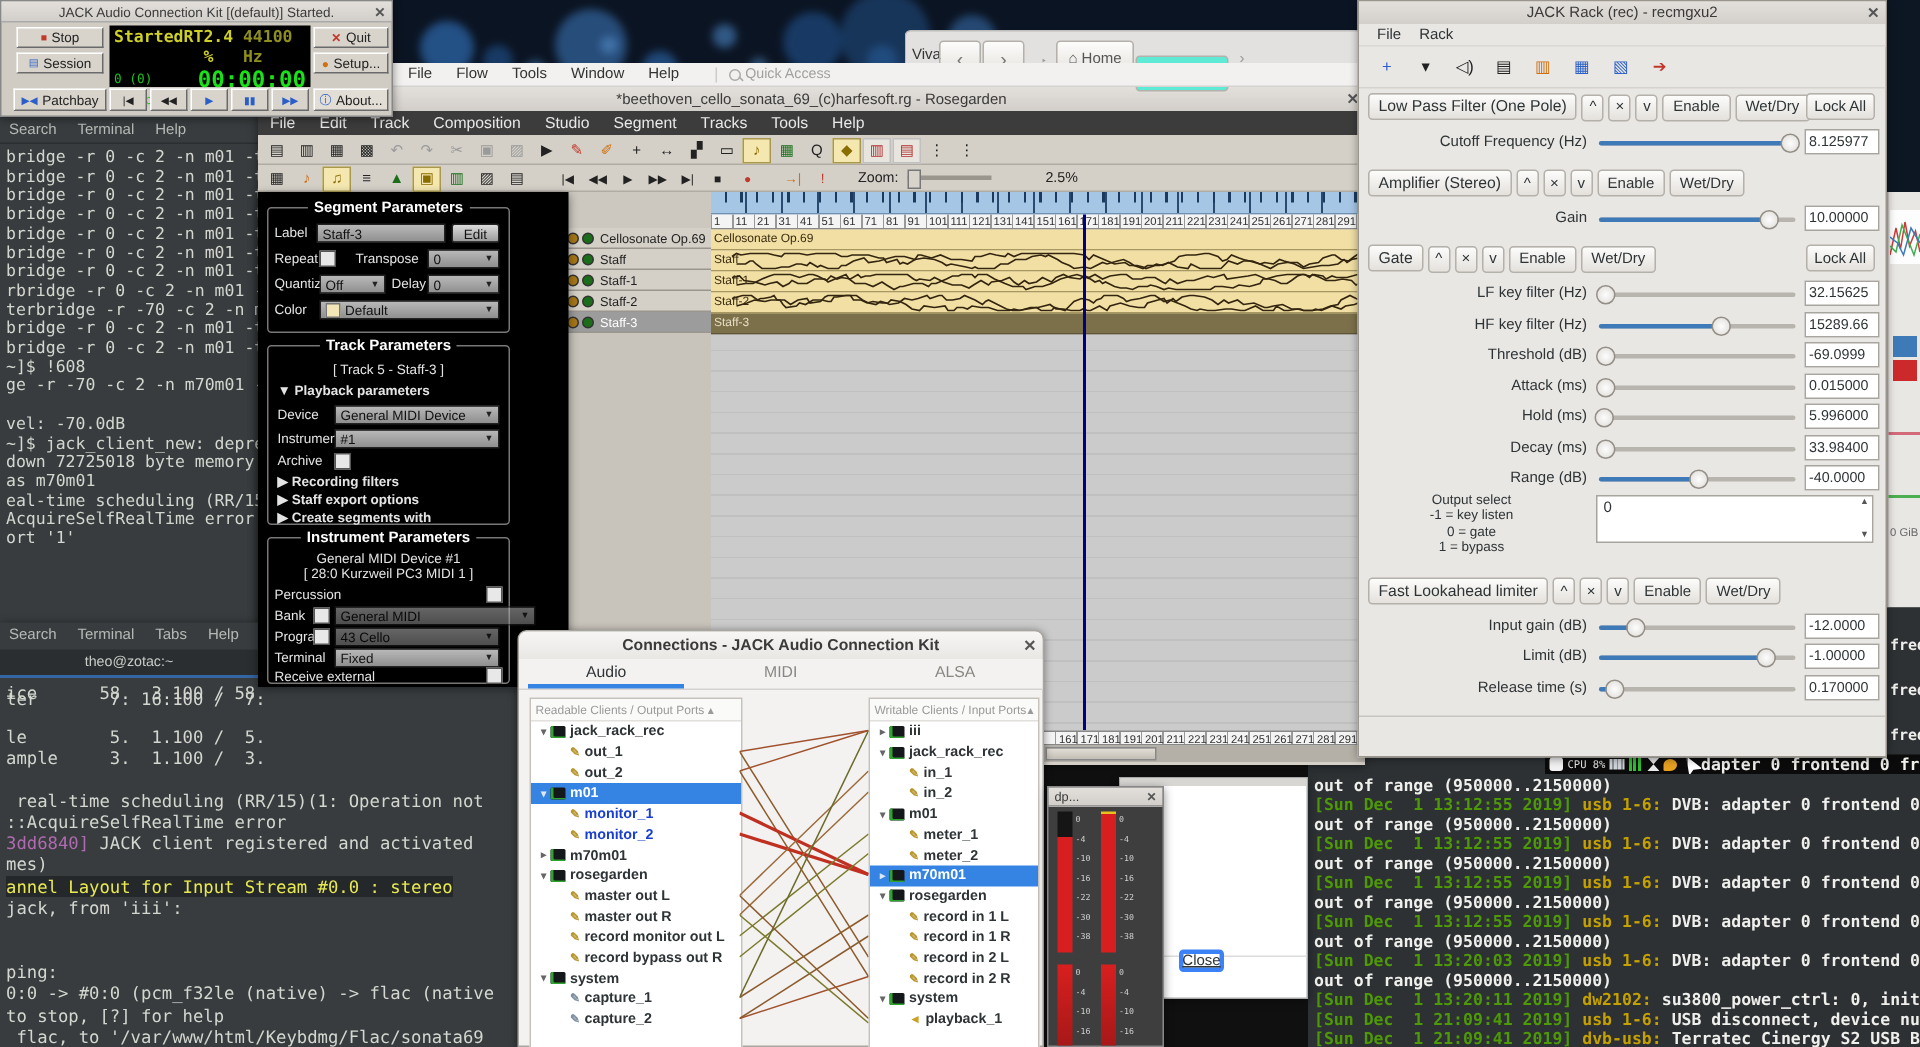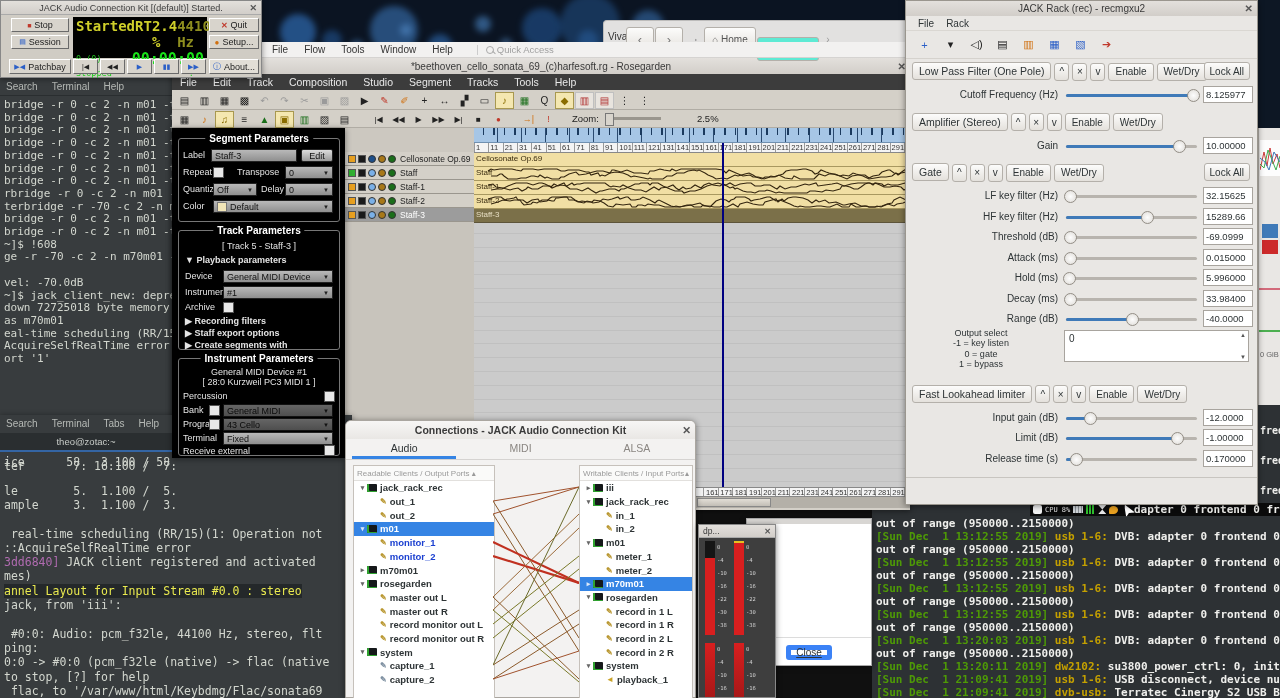--- a/index.html
+++ b/index.html
@@ -415,29 +415,28 @@
         <div class="tline" style="top: 0px; font-size: 11.5px;"><span class="c-d">ice      58.  3.100 / 58.</span></div>
         <div class="tline" style="top: 4px; font-size: 11.5px;"><span class="c-d">ter       7. 16.100 /  7.</span></div>
         <div class="tline" style="top: 28.6px; font-size: 11.5px;"><span class="c-d">le        5.  1.100 /  5.</span></div>
         <div class="tline" style="top: 42.9px; font-size: 11.5px;"><span class="c-d">ample     3.  1.100 /  3.</span></div>
         <div class="tline" style="top: 71.5px; font-size: 11.5px;"><span class="c-d"> real-time scheduling (RR/15)(1: Operation not</span></div>
         <div class="tline" style="top: 85.8px; font-size: 11.5px;"><span class="c-d">::AcquireSelfRealTime error</span></div>
         <div class="tline" style="top: 100.1px; font-size: 11.5px;"><span class="c-mag">3dd6840]</span><span class="c-d"> JACK client registered and activated</span></div>
         <div class="tline" style="top: 114.4px; font-size: 11.5px;"><span class="c-d">mes)</span></div>
         <div class="tline" style="top: 128.7px; font-size: 11.5px;"><span class="c-yhl">annel Layout for Input Stream #0.0 : stereo</span></div>
         <div class="tline" style="top: 143px; font-size: 11.5px;"><span class="c-d">jack, from 'iii':</span></div>
-        <div class="tline" style="top: 171.6px; font-size: 11.5px;"><span class="c-d"> #0:0: Audio: pcm_f32le, 44100 Hz, stereo, flt</span></div>
         <div class="tline" style="top: 185.9px; font-size: 11.5px;"><span class="c-d">ping:</span></div>
         <div class="tline" style="top: 200.2px; font-size: 11.5px;"><span class="c-d">0:0 -&gt; #0:0 (pcm_f32le (native) -&gt; flac (native</span></div>
         <div class="tline" style="top: 214.5px; font-size: 11.5px;"><span class="c-d">to stop, [?] for help</span></div>
         <div class="tline" style="top: 228.8px; font-size: 11.5px;"><span class="c-d"> flac, to '/var/www/html/Keybdmg/Flac/sonata69</span></div>
       </div>
   </div>
 
-  <div class="win" id="params-dock" style="left:172px;top:128px;width:173px;height:330px;background:#000;">
+  <div class="win" id="params-dock" style="left:172px;top:128px;width:173px;height:330px;background:#000;padding-left:34px;">
 
     <div class="grp" style="left:6px;top:10px;width:160px;height:82px;">
       <span class="grp-title">Segment Parameters</span>
       <span class="plbl" style="left:4px;top:11px;">Label</span>
       <span class="pfield" style="left:32px;top:10px;width:86px;">
           <span>Staff-3</span>
         </span>
       <span class="pbtn" style="left:122px;top:10px;width:32px;">Edit</span>
       <span class="plbl" style="left:4px;top:28px;">Repeat</span>
       <span class="pcb" style="left:34px;top:28px;"></span>
@@ -480,21 +479,21 @@
     </div>
 
     <div class="grp" style="left:6px;top:230px;width:160px;height:96px;">
       <span class="grp-title">Instrument Parameters</span>
       <span class="plbl" style="left:50%;transform:translateX(-50%);top:8px;">General MIDI Device  #1</span>
       <span class="plbl" style="left:50%;transform:translateX(-50%);top:18px;">[ 28:0 Kurzweil PC3 MIDI 1 ]</span>
       <span class="plbl" style="left:4px;top:32px;">Percussion</span>
       <span class="pcb" style="left:145px;top:32px;"></span>
       <span class="plbl" style="left:4px;top:46px;">Bank</span>
       <span class="pcb" style="left:30px;top:46px;"></span>
-      <span class="pfield pdrop dis" style="left:44px;top:45px;width:110px;text-align:right;">
+      <span class="pfield pdrop dis" style="left:44px;top:45px;width:134px;text-align:right;">
           <span>General MIDI</span>
         </span>
       <span class="plbl" style="left:4px;top:60px;">Program</span>
       <span class="pcb" style="left:30px;top:60px;"></span>
       <span class="pfield pdrop dis" style="left:44px;top:59px;width:110px;">
           <span>43 Cello</span>
         </span>
       <span class="plbl" style="left:4px;top:74px;">Terminal</span>
       <span class="pfield pdrop" style="left:44px;top:73px;width:110px;">
           <span>Fixed</span>
@@ -593,21 +592,21 @@
             <span>master out R</span>
           </div>
           <div class="trow" style="top: 137px; padding-left: 17px;">
             <span class="exp"></span>
             <span class="port-ic">✎</span>
             <span>record monitor out L</span>
           </div>
           <div class="trow" style="top: 150.7px; padding-left: 17px;">
             <span class="exp"></span>
             <span class="port-ic">✎</span>
-            <span>record monitor out R</span>
+            <span>record bypass out R</span>
           </div>
           <div class="trow" style="top: 164.4px; padding-left: 4px;">
             <span class="exp">▾</span>
             <span class="cli-ic"></span>
             <span>system</span>
           </div>
           <div class="trow" style="top: 178.1px; padding-left: 17px;">
             <span class="exp"></span>
             <span class="port-ic" style="color: rgb(125, 143, 160);">✎</span>
             <span>capture_1</span>
@@ -733,21 +732,21 @@
       </div>
     <div class="btn95" style="position:absolute;left:10px;top:34px;width:58px;height:14px;">
         <span style="color:#2b5fc7;font-size:7px;">▤</span>
         <span>Session</span>
       </div>
     <div class="btn95" style="position:absolute;left:8px;top:58px;width:62px;height:15px;">
         <span style="color:#2b5fc7;font-size:7px;">▶◀</span>
         <span>Patchbay</span>
       </div>
     <div class="abs mono" style="left:72px;top:16px;width:134px;height:41px;background:#000;padding:1px 3px;box-sizing:border-box;">
-      <div style="display:flex;justify-content:space-between;font-size:14px;font-weight:bold;">
+      <div style="display:flex;justify-content:space-between;font-size:11px;font-weight:bold;">
         <span style="color:#cfcf2a;">Started</span>
         <span style="color:#cfcf2a;">RT</span>
         <span style="color:#cfcf2a;">2.4 %</span>
         <span style="color:#8f8f1f;">44100 Hz</span>
       </div>
       <div style="display:flex;justify-content:space-between;align-items:center;">
         <span style="color:#1fbf1f;font-size:8.5px;">0 (0)</span>
         <span style="color:#19e219;font-size:15px;font-weight:bold;">00:00:00</span>
       </div>
       <div style="display:flex;justify-content:space-between;font-size:8.5px;">
@@ -918,21 +917,21 @@
           </div>
           <div class="jr-val">0.170000</div>
         </div>
         <div style="position: absolute; left: 0px; right: 0px; top: 418px; height: 1px; background: rgb(200, 197, 192);"></div>
       </div>
   </div>
 
   <div class="win" style="left:746px;top:518px;width:126px;height:148px;background:#fff;border:1px solid #a8a8a8;box-sizing:border-box;">
     <div class="abs" style="left:0;top:0;width:124px;height:5px;background:#d8d6d3;"></div>
     <div class="abs" style="left:0;top:118px;width:124px;height:1px;background:#dcdcdc;"></div>
-    <div class="gtkbtn" style="position:absolute;left:39px;top:126px;width:46px;height:15px;background:#fff;border:5px solid #3b82f6;">
+    <div class="gtkbtn" style="position:absolute;left:39px;top:114px;width:30px;height:15px;background:#fff;border:3px solid #3b82f6;">
       <span style="text-decoration:underline;text-decoration-thickness:1px;text-underline-offset:1px;">Close</span>
     </div>
   </div>
 
   <div class="win" style="left:698px;top:524px;width:78px;height:174px;background:#3e3e3e;border:1px solid #888;box-sizing:border-box;">
     <div class="tb" style="height:12px;font-size:8.5px;justify-content:flex-start;padding-left:4px;">
       <span>dp...</span>
       <span class="tbx" style="font-size:8px;">✕</span>
     </div>
     <div class="abs" style="left:6px;top:16px;width:10px;height:94px;background:linear-gradient(#151515 0 17px,#d81f1f 17px 100%);"></div>

